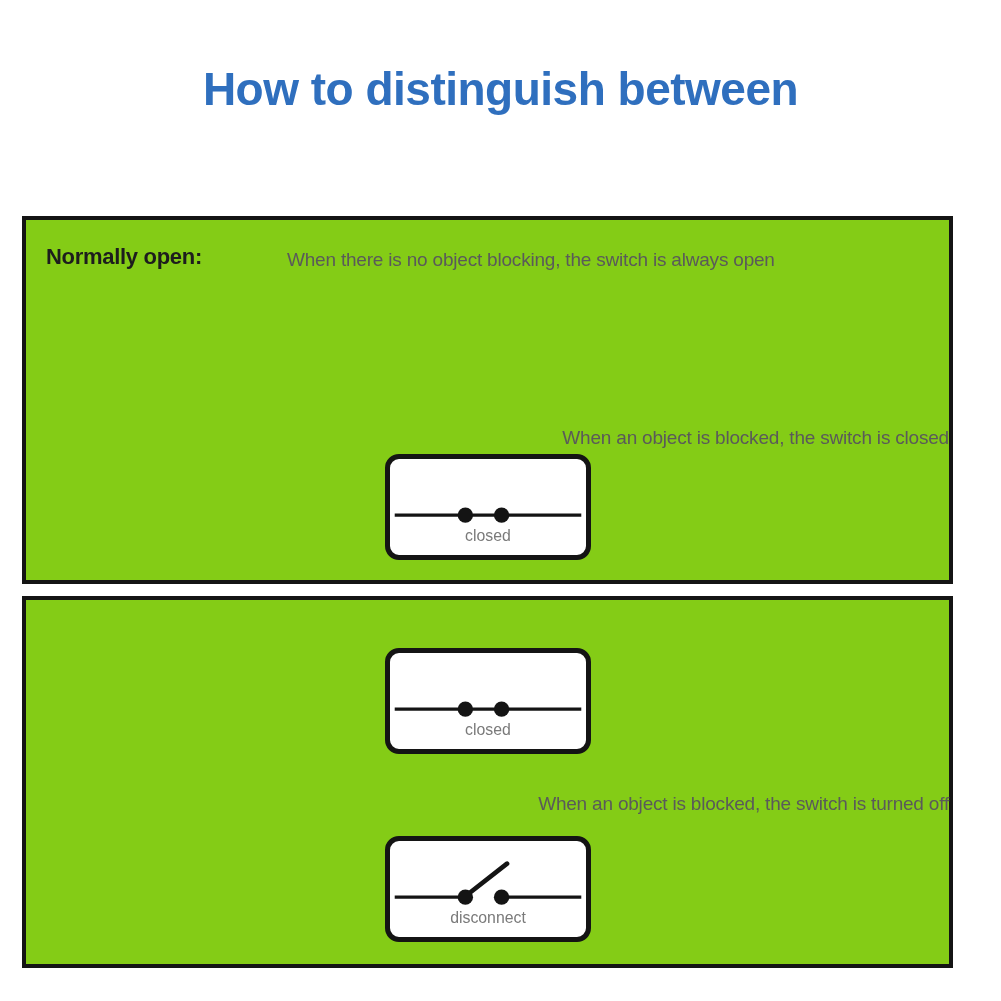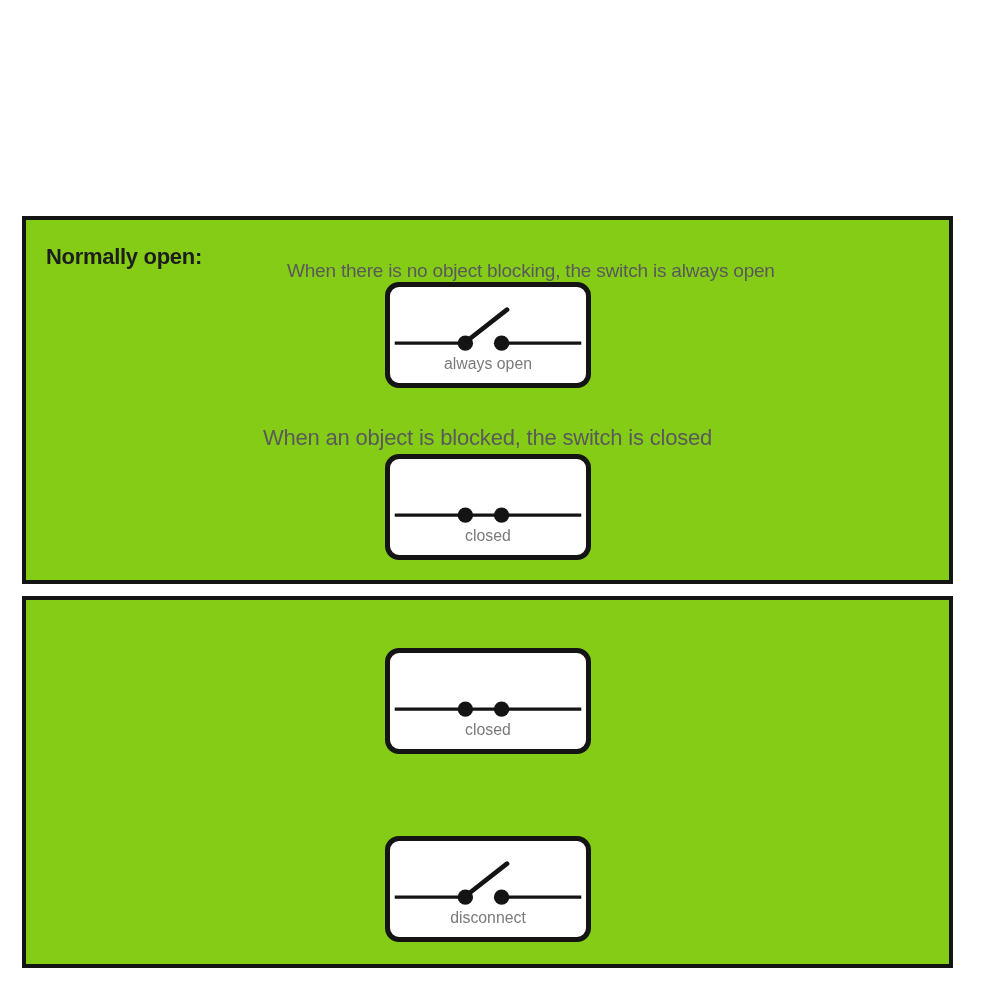--- a/index.html
+++ b/index.html
@@ -60,35 +60,35 @@
     font-weight: bold;
     color: #1d1d1d;
     letter-spacing: -0.3px;
     line-height: 30px;
   }
   #label-open   { left: 20px; }
   #label-closed { left: 24px; }
 
   .panel-desc {
     position: absolute;
-    top: 15px;
+    top: 4px;
     font-size: 19px;
     color: #5a5a5a;
     line-height: 27px;
     letter-spacing: -0.2px;
   }
   #desc-open-1   { left: 261px; }
   #desc-closed-1 { left: 262px; }
 
   .desc-center {
     position: absolute;
     left: 0;
     width: 100%;
-    text-align: center;
-    font-size: 22px;
+    text-align: right;
+    font-size: 19px;
     color: #5a5a5a;
     line-height: 27px;
     letter-spacing: -0.2px;
     white-space: nowrap;
   }
   #desc-open-2   { top: 204px; }
   #desc-closed-2 { top: 190px; }
 
   
   .switch-box {
@@ -122,39 +122,30 @@
     fill: #7a7a7a;
     font-family: "Liberation Sans", "DejaVu Sans", sans-serif;
     font-size: 17.5px;
     text-anchor: middle;
   }
 </style>
 </head>
 <body>
 
 <div class="title-block">
+  <div class="title-line">How to distinguish between</div>
 </div>
 
 <div class="panel" id="panel-open">
 
   <div class="panel-head">
     <span class="panel-label" id="label-open">Normally open:</span>
     <span class="panel-desc" id="desc-open-1">When there is no object blocking, the switch is always open</span>
   </div>
 
-  <div class="switch-box" id="box-open-1">
-    <svg class="switch-svg" viewBox="0 0 206 106">
-      <line class="sw-wire" x1="0" y1="62" x2="76" y2="62"></line>
-      <line class="sw-wire" x1="118" y1="62" x2="206" y2="62"></line>
-      <line class="sw-arm" x1="78" y1="61" x2="124" y2="25"></line>
-      <circle class="sw-dot" cx="78" cy="62" r="8.5"></circle>
-      <circle class="sw-dot" cx="118" cy="62" r="8.5"></circle>
-      <text class="sw-caption" x="103" y="90">always open</text>
-    </svg>
-  </div>
 
   <div class="desc-center" id="desc-open-2">When an object is blocked, the switch is closed</div>
 
   <div class="switch-box" id="box-open-2">
     <svg class="switch-svg" viewBox="0 0 206 106">
       <line class="sw-wire" x1="0" y1="62" x2="206" y2="62"></line>
       <circle class="sw-dot" cx="78" cy="62" r="8.5"></circle>
       <circle class="sw-dot" cx="118" cy="62" r="8.5"></circle>
       <text class="sw-caption" x="103" y="90">closed</text>
     </svg>
@@ -167,20 +158,21 @@
 
   <div class="switch-box" id="box-closed-1">
     <svg class="switch-svg" viewBox="0 0 206 106">
       <line class="sw-wire" x1="0" y1="62" x2="206" y2="62"></line>
       <circle class="sw-dot" cx="78" cy="62" r="8.5"></circle>
       <circle class="sw-dot" cx="118" cy="62" r="8.5"></circle>
       <text class="sw-caption" x="103" y="90">closed</text>
     </svg>
   </div>
 
+  <div class="desc-center" id="desc-closed-2">When an object is blocked, the switch is turned off</div>
 
   <div class="switch-box" id="box-closed-2">
     <svg class="switch-svg" viewBox="0 0 206 106">
       <line class="sw-wire" x1="0" y1="62" x2="76" y2="62"></line>
       <line class="sw-wire" x1="118" y1="62" x2="206" y2="62"></line>
       <line class="sw-arm" x1="78" y1="61" x2="124" y2="25"></line>
       <circle class="sw-dot" cx="78" cy="62" r="8.5"></circle>
       <circle class="sw-dot" cx="118" cy="62" r="8.5"></circle>
       <text class="sw-caption" x="103" y="90">disconnect</text>
     </svg>

